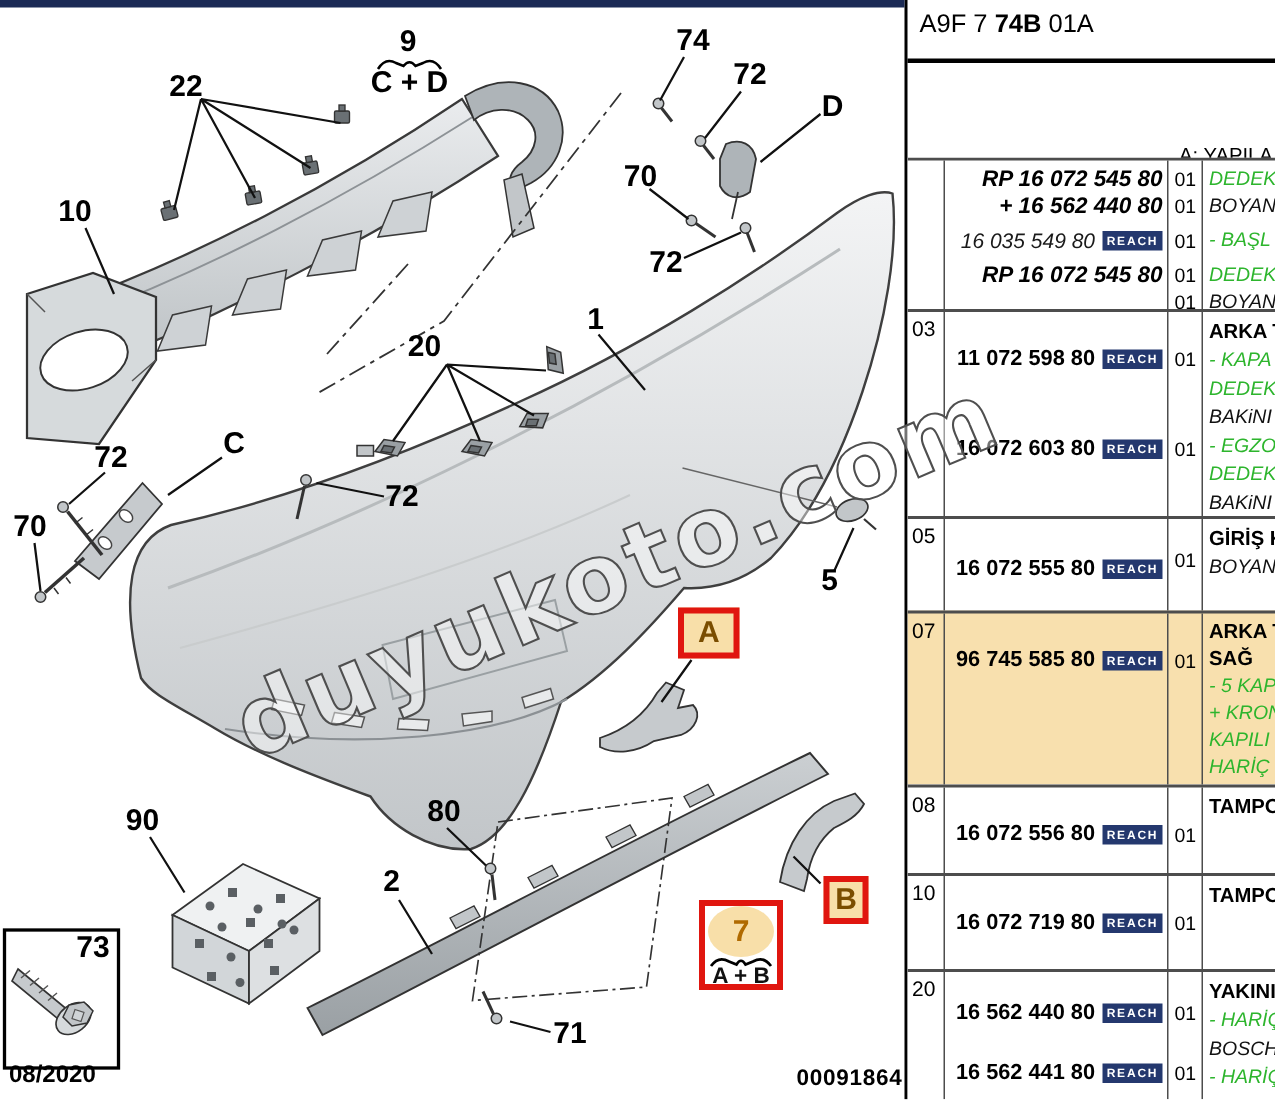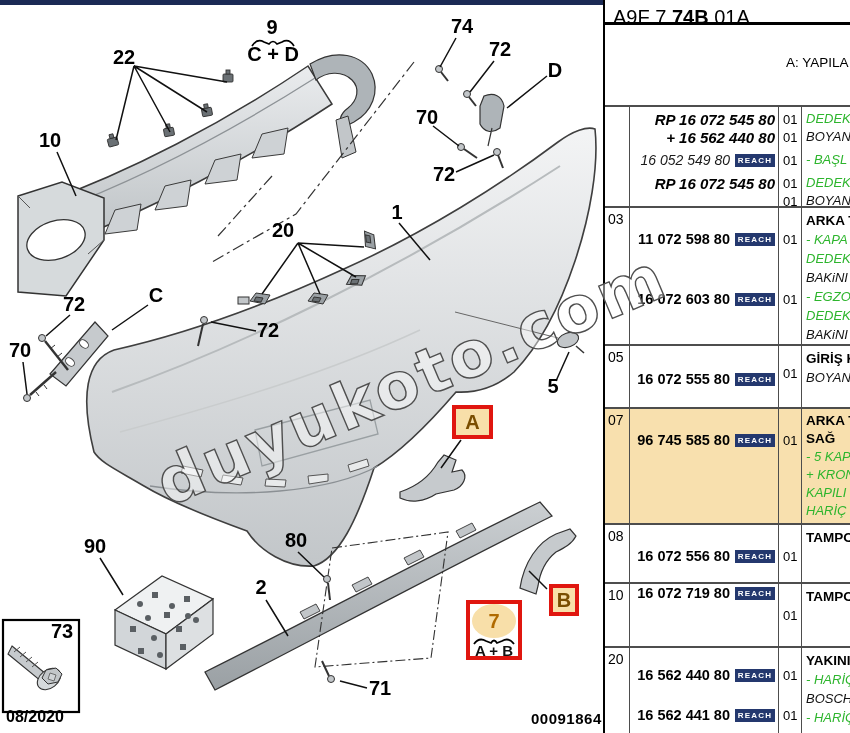--- a/index.html
+++ b/index.html
@@ -19,24 +19,24 @@
   .badge-7{left:466px;top:600px;width:56px;height:60px;background:#fff;border:4px solid #e0160f;
            box-sizing:border-box;z-index:40;position:absolute;text-align:center;}
   .badge-7 .circle7{position:absolute;left:2px;top:0px;width:44px;height:34px;border-radius:50%;
            background:#f8dfa9;display:flex;align-items:center;justify-content:center;}
   .badge-7 .seven{font-weight:700;font-size:20px;color:#b06a00;}
   .badge-7 .brace{position:absolute;left:1px;top:32px;}
   .badge-7 .apb{position:absolute;left:0;right:0;top:38px;font-weight:700;font-size:15px;color:#111;}
   
   .panel{position:absolute;left:603px;top:0;width:247px;height:733px;background:#fff;
          border-left:2px solid #000;box-sizing:border-box;z-index:5;}
-  .title-row{height:25px;border-bottom:3px solid #000;box-sizing:border-box;
-             padding:6px 0 0 8px;font-size:20px;white-space:nowrap;}
+  .title-row{height:42px;border-bottom:3px solid #000;box-sizing:border-box;
+             padding:6px 0 0 8px;font-size:17px;white-space:nowrap;}
   .title-row .b{font-weight:700;}
-  .note-row{position:relative;height:56px;}
+  .note-row{position:relative;height:56px;margin-top:24px;}
   .note{position:absolute;left:181px;top:30px;font-size:13.5px;white-space:nowrap;}
   #sections{position:absolute;left:0;top:105px;width:247px;height:628px;overflow:hidden;}
   .section{display:grid;grid-template-columns:25px 149px 23px 1fr;border-top:2px solid #4d4d4d;
            box-sizing:border-box;background:#fff;}
   .section.hl{background:#f8e0ae;}
   .cell{border-right:1px solid #4d4d4d;overflow:hidden;}
   .cell.desc{border-right:none;padding-left:4px;white-space:nowrap;}
   .cell.num{font-size:14px;padding:3px 0 0 3px;}
   .cell.parts{padding-right:3px;}
   .pentry{height:18px;display:flex;justify-content:flex-end;align-items:center;white-space:nowrap;}
@@ -325,21 +325,21 @@
         <div class="section" style="height: 101px;">
           <div class="cell num"></div>
           <div class="cell parts">
             <div class="pentry bi" style="margin-top: 3px;">
               <span class="pnum">RP 16 072 545 80</span>
             </div>
             <div class="pentry bi" style="margin-top: 0px;">
               <span class="pnum">+ 16 562 440 80</span>
             </div>
             <div class="pentry i" style="margin-top: 5px;">
-              <span class="pnum">16 052 549 80</span>
+              <span class="pnum">16 035 549 80</span>
               <span class="reach">REACH</span>
             </div>
             <div class="pentry bi" style="margin-top: 5px;">
               <span class="pnum">RP 16 072 545 80</span>
             </div>
             <div class="pentry bi" style="margin-top: 12px;">
               <span class="pnum">+ 16 562 441 80</span>
             </div>
           </div>
           <div class="cell qty">
@@ -430,21 +430,21 @@
           <div class="cell qty">
             <div class="qentry" style="margin-top: 22px;">01</div>
           </div>
           <div class="cell desc">
             <div class="dline bold" style="line-height: 19px; margin-top: 3px;">TAMPO</div>
           </div>
         </div>
         <div class="section" style="height: 64px;">
           <div class="cell num">10</div>
           <div class="cell parts">
-            <div class="pentry b" style="">
+            <div class="pentry b" style="margin-top: 22px;">
               <span class="pnum">16 072 719 80</span>
               <span class="reach">REACH</span>
             </div>
           </div>
           <div class="cell qty">
             <div class="qentry" style="margin-top: 22px;">01</div>
           </div>
           <div class="cell desc">
             <div class="dline bold" style="line-height: 19px; margin-top: 3px;">TAMPO</div>
           </div>

